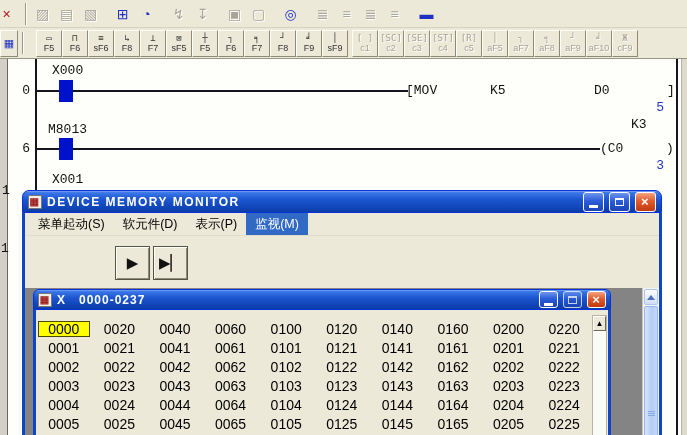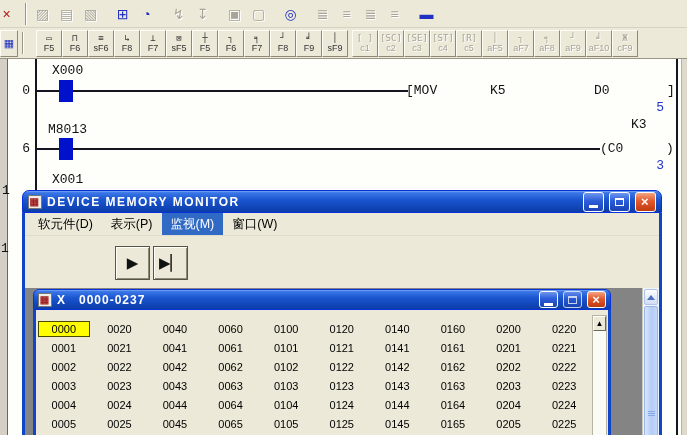--- a/index.html
+++ b/index.html
@@ -64,21 +64,21 @@
 
 
 #cwin{position:absolute;left:33px;top:289px;width:578px;height:150px}
 #cwin .xp-title{position:absolute;left:0;top:0;width:578px;height:21px;border-radius:6px 6px 0 0;padding:0 4px;gap:5px;font-size:12px;letter-spacing:1px}
 #cwin .title-text{flex:1;white-space:pre;overflow:hidden}
 #cwin .tbtn{width:19px;height:17px}
 #cwin .tbtn.dim{opacity:.75}
 #cwin-body{position:absolute;left:0;top:21px;width:578px;height:129px;background:#ece9d8;border-left:3px solid #0f46c8;border-right:3px solid #0f46c8}
 #dtable{position:absolute;left:0;top:9px;width:556px}
 .drow{display:flex;height:19px;align-items:center}
-.dcell{flex:1;text-align:center;font-size:11px}
+.dcell{flex:1;text-align:center;font-size:14px}
 .sel-cell{display:inline-block;min-width:52px;background:#ffff00;border:1px solid #4a4a00;line-height:14px}
 #cscroll{position:absolute;left:556px;top:5px;width:15px;height:124px;background:#fbfbf6;border:1px solid #b8b4a4}
 .cw-btn{height:15px;background:#ece9d8;border:1px solid;border-color:#fff #6d685a #6d685a #fff;display:flex;align-items:center;justify-content:center;font-size:8px;line-height:8px;color:#000}
 </style>
 </head>
 <body>
 
 <div id="root">
 
   <div id="tb1">
@@ -295,24 +295,24 @@
       <span class="tbtn">
           <span class="g-max"></span>
         </span>
       <span class="tbtn close">
           <span>×</span>
         </span>
     </div>
     <div id="mwin-body">
       <div id="mmenu">
           <span id="menu-items" style="display:flex">
+            <div class="menu-item">菜单起动(S)</div>
             <div class="menu-item">软元件(D)</div>
             <div class="menu-item">表示(P)</div>
             <div class="menu-item active">监视(M)</div>
-            <div class="menu-item">窗口(W)</div>
           </span>
         </div>
       <div id="mtools">
         <div class="play-btn" style="left:90px"><span>▶</span></div>
         <div class="play-btn" style="left:128px"><span>▶▏</span></div>
       </div>
       <div id="mclient">
         <div id="mscroll">
           <div class="ws-btn">
               <span class="arr-up"></span>

